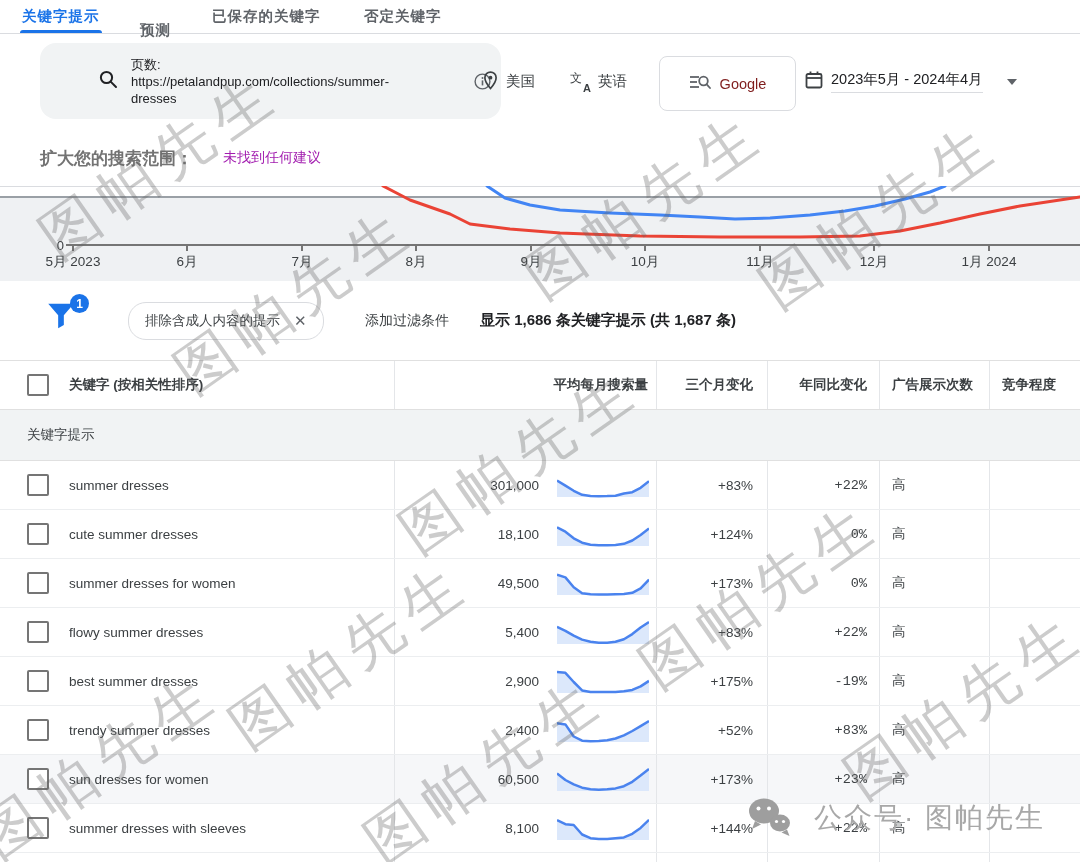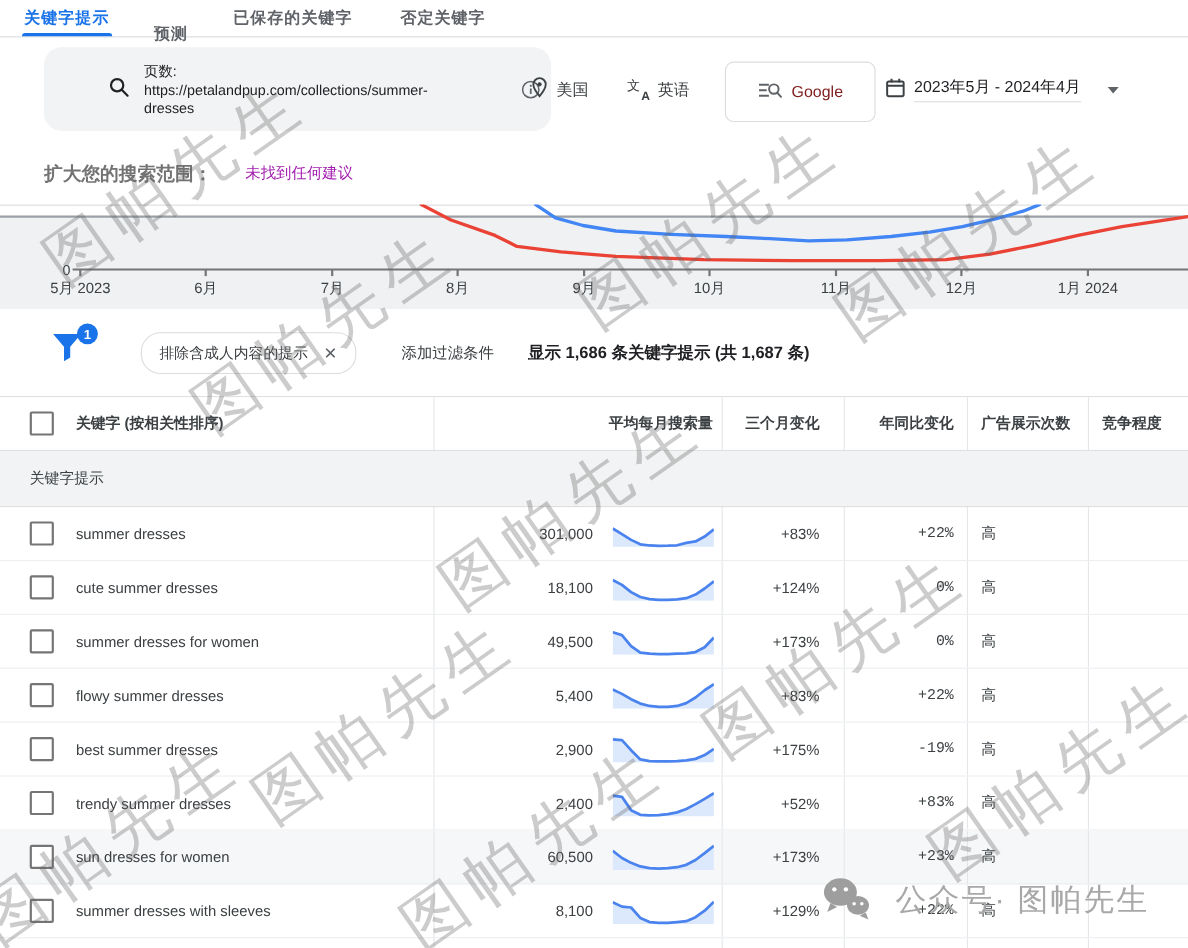--- a/index.html
+++ b/index.html
@@ -47,21 +47,21 @@
   .summary{position:absolute;left:480px;top:0;height:79px;display:flex;align-items:center;font-size:15px;font-weight:700;color:#202124;}
 
   
   .table{position:absolute;left:0;top:360px;width:100%;height:502px;border-top:1px solid #e0e0e0;background:#fff;overflow:hidden;}
   .trow{display:grid;grid-template-columns:395px 262px 111px 112px 110px 1fr;}
   .cell{position:relative;height:48px;display:flex;align-items:center;border-right:1px solid #e4e6e9;font-size:13.5px;color:#3c4043;overflow:hidden;}
   .cell:last-child{border-right:none;}
   .thead{border-bottom:1px solid #e0e0e0;}
   .thead .cell{font-weight:700;align-items:center;}
   .c2h{justify-content:flex-end;padding-right:8px;}
-  .c3{justify-content:flex-end;padding-right:22px;}
+  .c3{justify-content:flex-end;padding-right:14px;}
   .c4{justify-content:flex-end;padding-right:12px;font-family:Liberation Mono, monospace;}
   .c5{padding-left:12px;}
   .c6{padding-left:12px;white-space:nowrap;}
   .section-row{height:50px;background:#f1f3f4;border-bottom:1px solid #e0e0e0;display:flex;align-items:center;padding-left:27px;font-size:13.5px;color:#3c4043;}
   .row{border-bottom:1px solid #eceef0;}
   .row.shaded{background:#f6f7f9;}
   .cb{width:18px;height:18px;border:2px solid #757575;border-radius:2px;margin:0 20px 0 27px;flex:none;background:#fff;cursor:pointer;}
   .vol{position:absolute;right:117px;}
   .spark{position:absolute;right:7px;top:9px;}
 
@@ -337,21 +337,21 @@
             <div class="cb"></div>
             <div class="" style="display: inline;">summer dresses with sleeves</div>
           </div>
           <div class="cell">
             <div class="vol">8,100</div>
             <svg width="92" height="30" class="spark">
               <polygon points="0.0,7.2 8.4,11.2 16.7,12.0 25.1,21.5 33.5,25.2 41.8,25.9 50.2,25.9 58.5,25.2 66.9,24.4 75.3,20.8 83.6,14.9 92.0,6.8 92,27 0,27" fill="#dce8fb"></polygon>
               <polyline points="0.0,7.2 8.4,11.2 16.7,12.0 25.1,21.5 33.5,25.2 41.8,25.9 50.2,25.9 58.5,25.2 66.9,24.4 75.3,20.8 83.6,14.9 92.0,6.8" fill="none" stroke="#4a83ee" stroke-width="2.5" stroke-linejoin="round"></polyline>
             </svg>
           </div>
-          <div class="cell c3">+129%</div>
+          <div class="cell c3">+144%</div>
           <div class="cell c4">+22%</div>
           <div class="cell c5">高</div>
           <div class="cell c6"></div>
         </div>
         <div class="trow row">
           <div class="cell"></div>
           <div class="cell"></div>
           <div class="cell c3">+140%</div>
           <div class="cell c4">-17%</div>
           <div class="cell c5">高</div>

